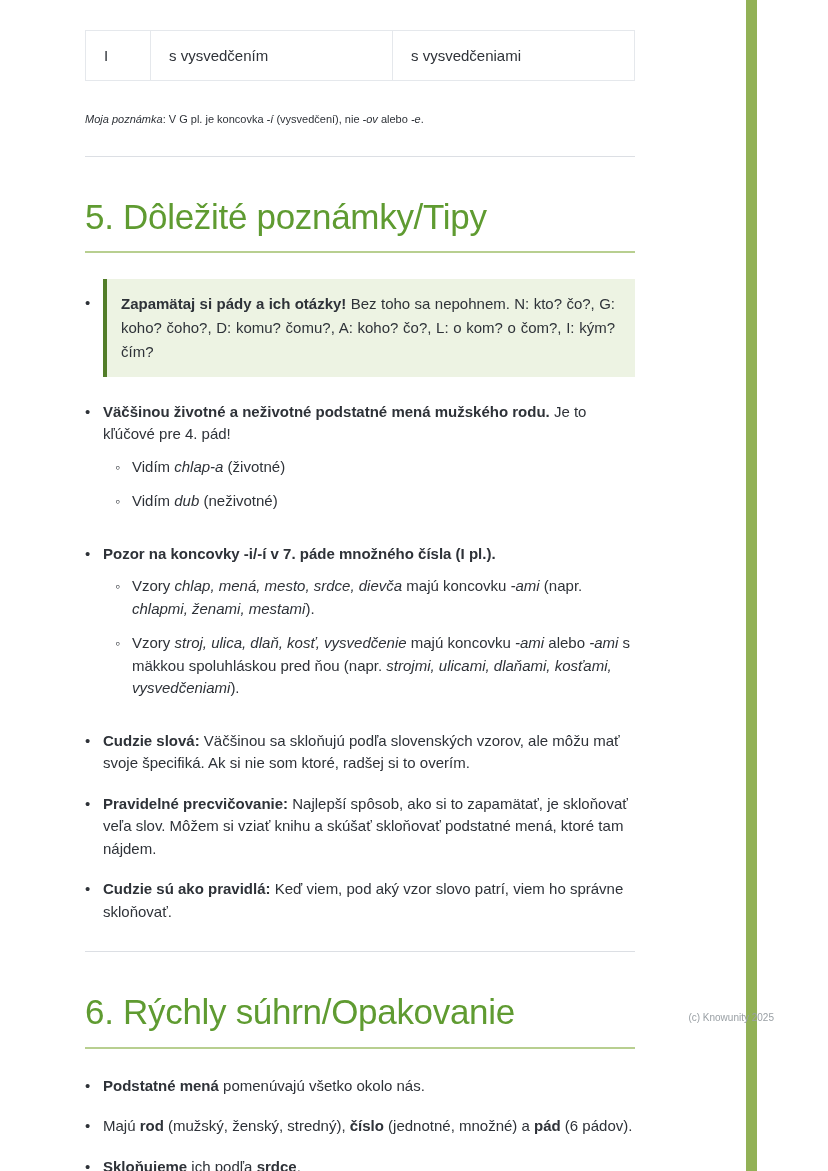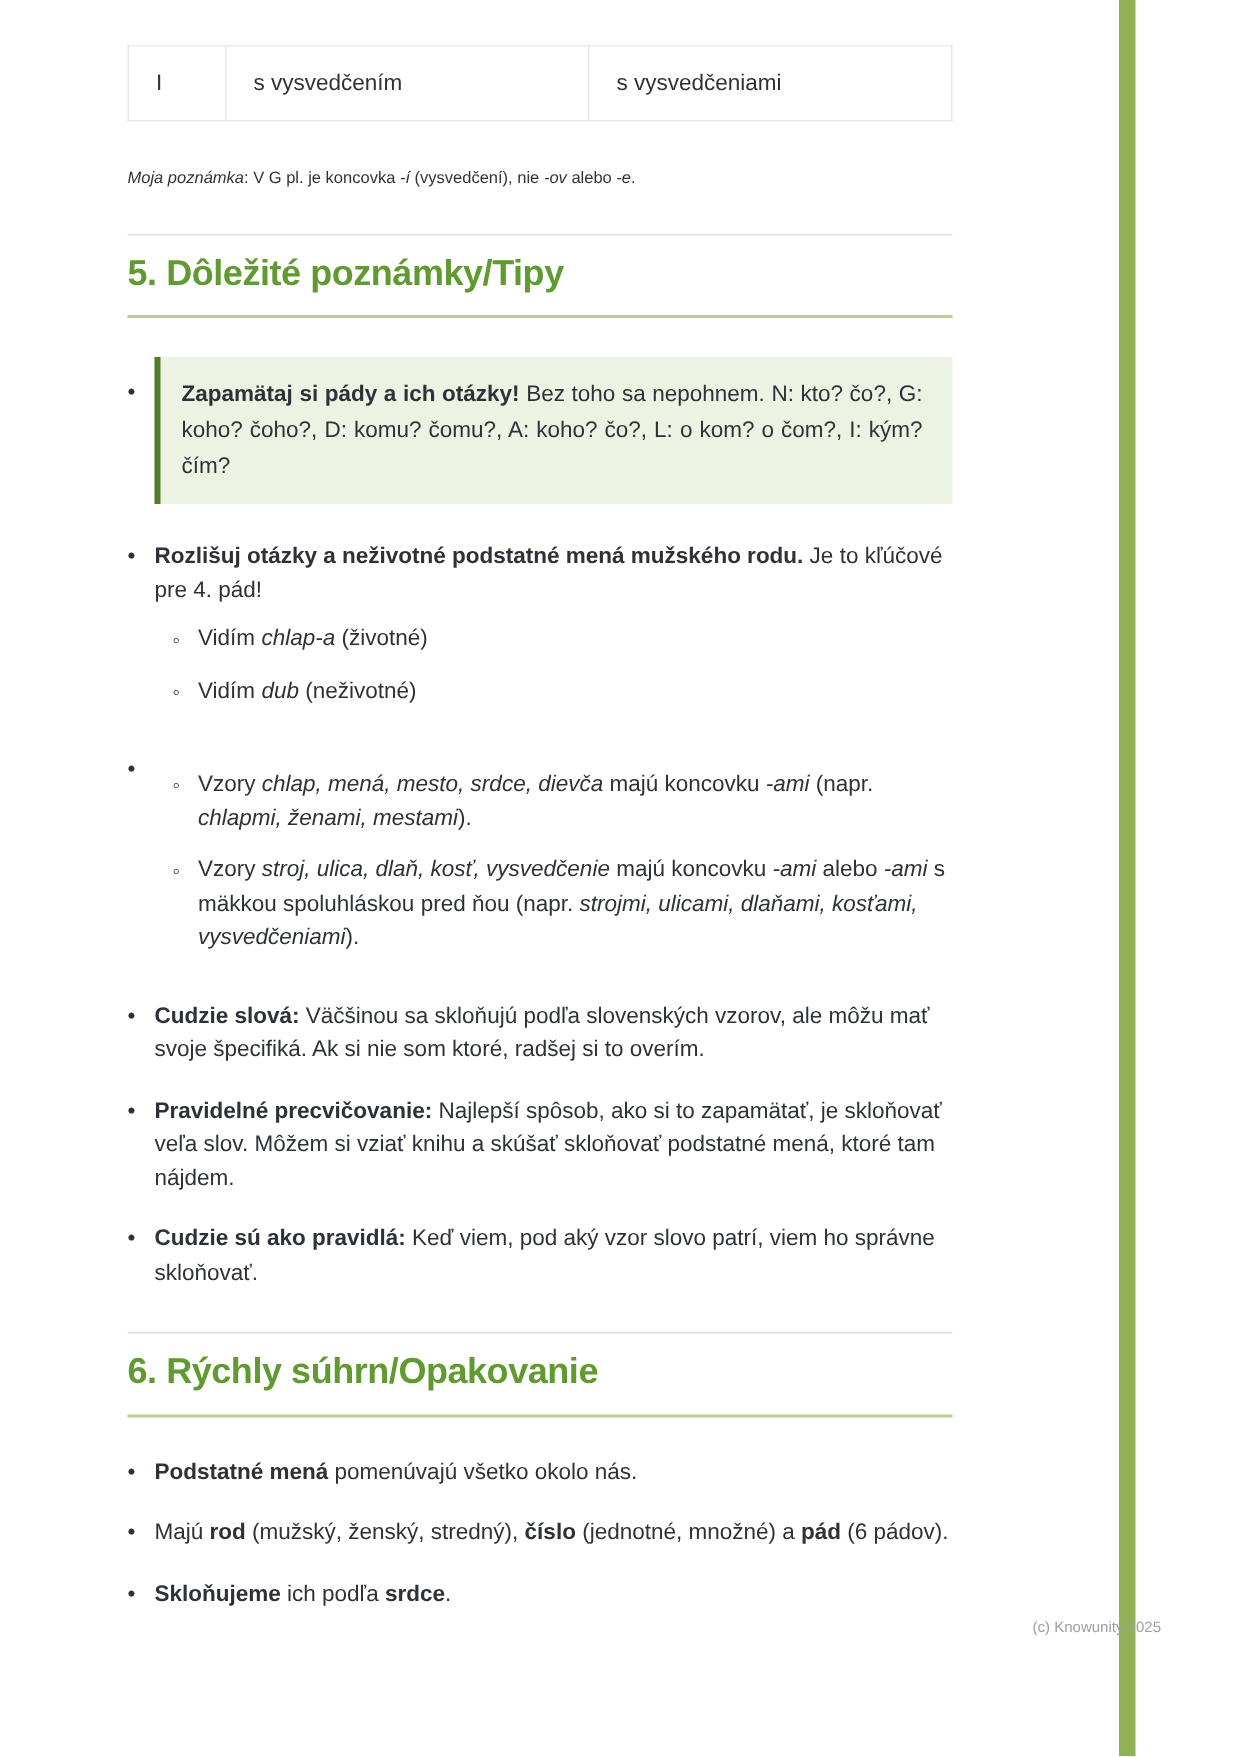--- a/index.html
+++ b/index.html
@@ -7,36 +7,36 @@
   .page {
     position:relative; width:828px; height:1171px; margin:0 auto;
     background:#ffffff; overflow:hidden;
     font-family:"Liberation Sans", sans-serif; color:#2e3238;
   }
   .stripe {
     position:absolute; top:0; right:71px; width:11px; height:1171px;
     background:var(--stripe-green, #92b156); z-index:1;
   }
   .watermark {
-    position:absolute; top:1080px; right:54px; font-size:10px;
+    position:absolute; top:1012px; right:54px; font-size:10px;
     color:#9aa0a5; z-index:2; white-space:nowrap;
   }
   .content { position:absolute; left:85px; top:0; width:550px; z-index:1; }
 
   .decl-table { width:100%; border-collapse:collapse; margin-top:30px; font-size:15px; }
   .decl-table td { border:1px solid #e5e8ec; padding:16px 18px; background:#fff; color:#2e3238; }
   .decl-table .c1 { width:65px; }
   .decl-table .c2 { width:242px;margin-top:36px; }
 
   .note { margin-top:30px; font-size:11px; line-height:1.5; }
 
   .divider { border:none; border-top:1px solid #dcdfe4; margin-top:28px; }
 
   .section-title {
-    margin-top:12px; font-size:24px; line-height:1.15; font-weight:bold;
+    margin-top:40px; font-size:35px; line-height:1.15; font-weight:normal;
     color:var(--accent-green, #5f9b31); letter-spacing:-0.3px;
   }
   .title-underline { height:2px; background:var(--underline-green, #b8cf90); margin-top:14px; }
 
   .list { list-style:none; margin-top:26px; }
   .li { display:flex; align-items:flex-start; margin-bottom:18px; }
   .marker { flex:0 0 18px; font-size:15px; line-height:1.5; }
   .li-body { flex:1; }
   .li-text { font-size:15px; line-height:1.5; }
 
@@ -88,37 +88,38 @@
       <li class="li callout-li">
         <span class="marker">•</span>
         <div class="callout">
           <p class="callout-text"><span class="b">Zapamätaj si pády a ich otázky!</span><span> Bez toho sa nepohnem. N: kto? čo?, G: koho? čoho?, D: komu? čomu?, A: koho? čo?, L: o kom? o čom?, I: kým? čím?</span></p>
         </div>
       </li>
 
       <li class="li">
         <span class="marker">•</span>
         <div class="li-body">
-          <p class="li-text"><span class="b">Rozlišuj otázky a neživotné podstatné mená mužského rodu.</span><span> Je to kľúčové pre 4. pád!</span></p>
+          <p class="li-text"><span class="b">Väčšinou životné a neživotné podstatné mená mužského rodu.</span><span> Je to kľúčové pre 4. pád!</span></p>
           <ul class="sublist">
             <li class="subli">
               <span class="submarker">◦</span>
               <p class="sub-text"><span>Vidím </span><span class="i">chlap-a</span><span> (životné)</span></p>
             </li>
             <li class="subli">
               <span class="submarker">◦</span>
               <p class="sub-text"><span>Vidím </span><span class="i">dub</span><span> (neživotné)</span></p>
             </li>
           </ul>
         </div>
       </li>
 
       <li class="li">
         <span class="marker">•</span>
         <div class="li-body">
+          <p class="li-text"><span class="b">Pozor na koncovky -i/-í v 7. páde množného čísla (I pl.).</span></p>
           <ul class="sublist">
             <li class="subli">
               <span class="submarker">◦</span>
               <p class="sub-text"><span>Vzory </span><span class="i">chlap, mená, mesto, srdce, dievča</span><span> majú koncovku </span><span class="i">-ami</span><span> (napr. </span><span class="i">chlapmi, ženami, mestami</span><span>).</span></p>
             </li>
             <li class="subli">
               <span class="submarker">◦</span>
               <p class="sub-text"><span>Vzory </span><span class="i">stroj, ulica, dlaň, kosť, vysvedčenie</span><span> majú koncovku </span><span class="i">-ami</span><span> alebo </span><span class="i">-ami</span><span> s mäkkou spoluhláskou pred ňou (napr. </span><span class="i">strojmi, ulicami, dlaňami, kosťami, vysvedčeniami</span><span>).</span></p>
             </li>
           </ul>

